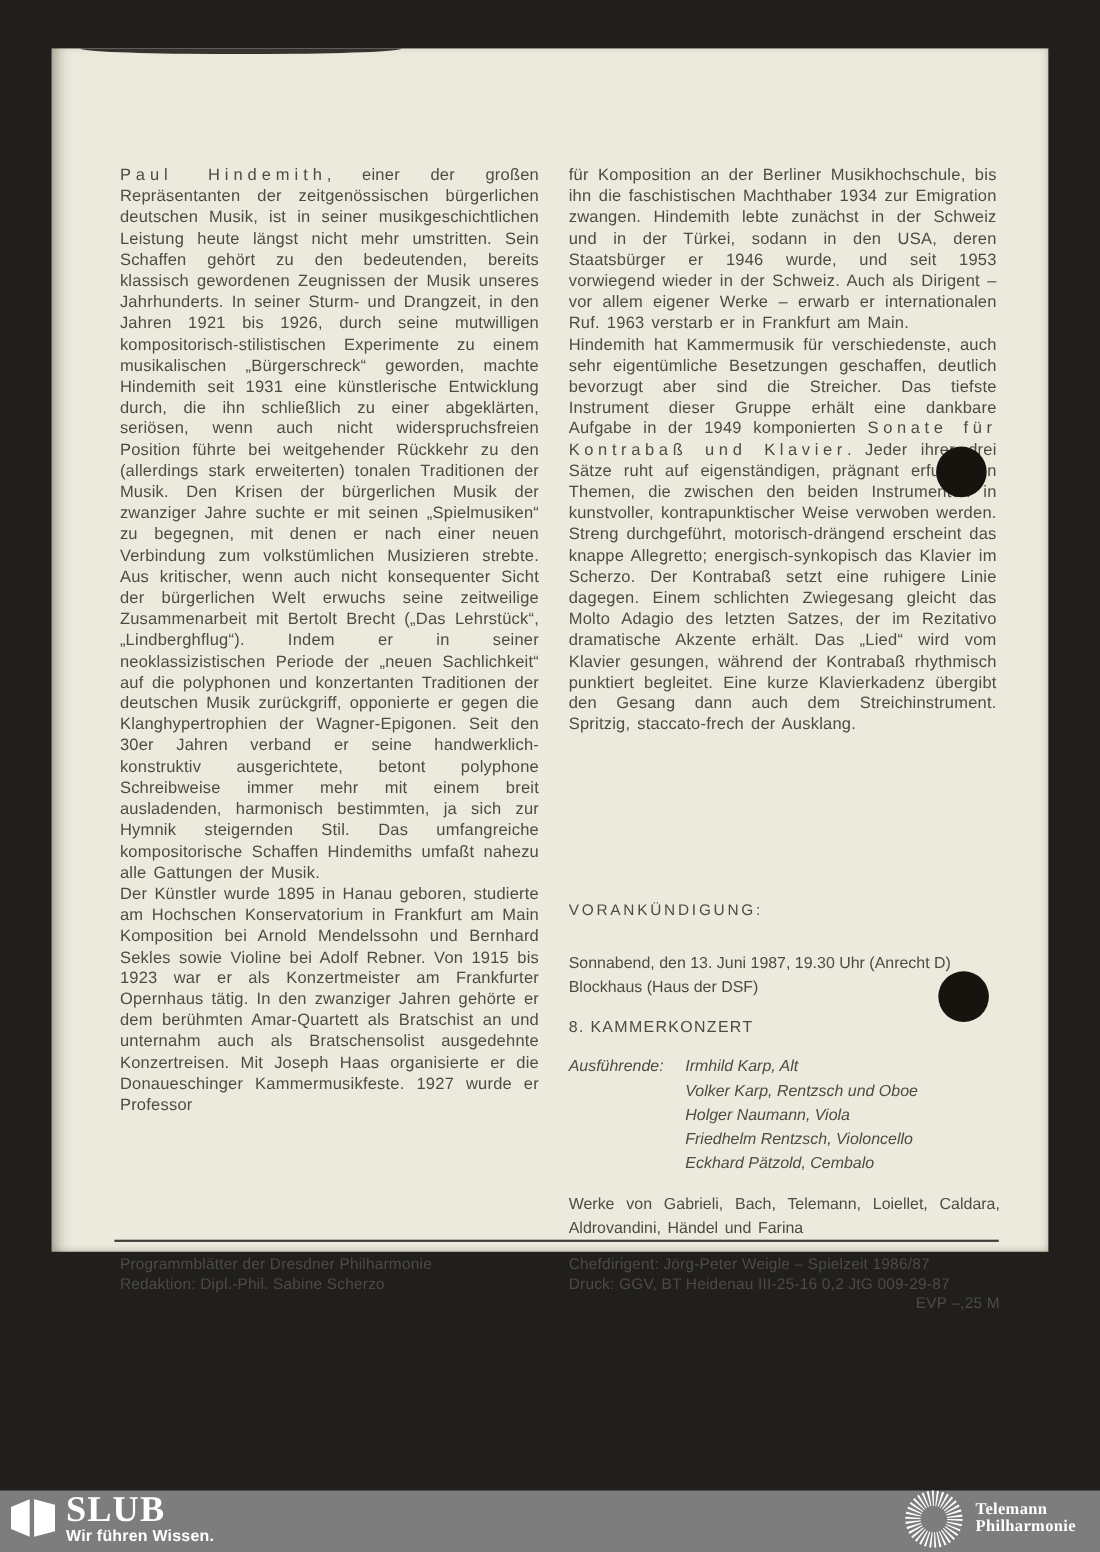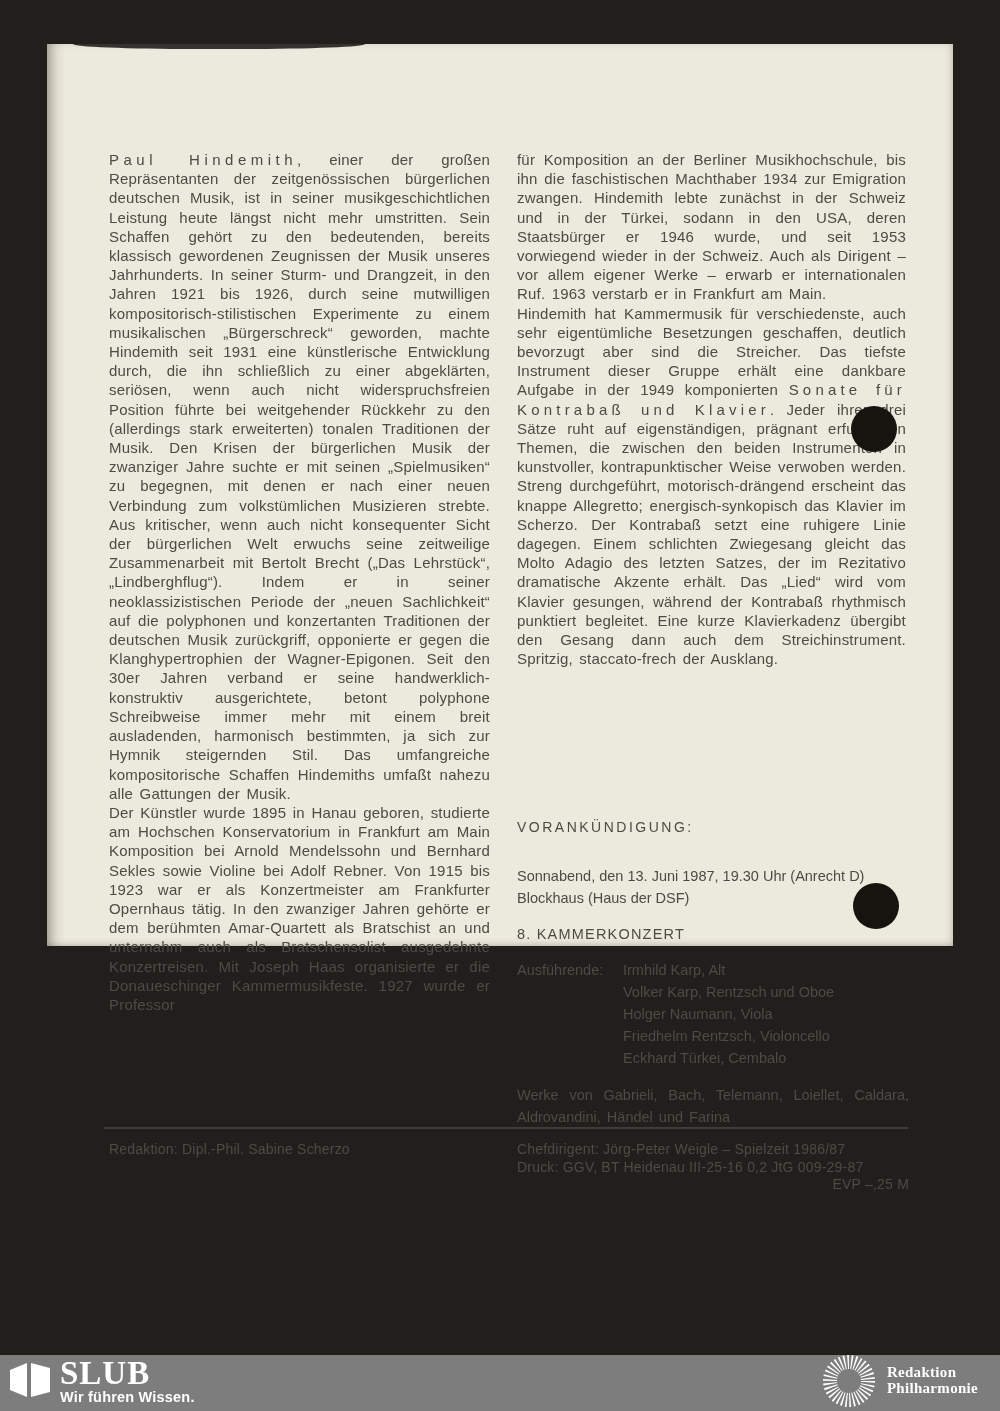--- a/index.html
+++ b/index.html
@@ -3,21 +3,21 @@
 <meta charset="utf-8">
 <style>
   html,body{margin:0;padding:0;}
   body{
     width:1000px;height:1411px;position:relative;overflow:hidden;
     background:var(--color-background,#201f1c);
     font-family:"Liberation Sans",sans-serif;
   }
   
   .paper{
-    position:absolute;left:47px;top:44px;width:906px;height:902px;
+    position:absolute;left:47px;top:44px;width:906px;height:1094px;
     background:var(--color-paper,#ece9dd);
     box-shadow:inset 12px 0 14px -9px rgba(70,62,44,.55),
                inset -5px 0 8px -5px rgba(70,62,44,.28),
                inset 0 -4px 8px -5px rgba(70,62,44,.30);
   }
   .top-crease{
     position:absolute;left:26px;top:0;width:292px;height:5px;
     background:var(--color-background,#201f1c);
     border-radius:0 0 50% 50%/0 0 6px 6px;opacity:.9;
   }
@@ -32,21 +32,21 @@
   .spaced-name{letter-spacing:.30em;}
   .spaced-title{letter-spacing:.28em;}
   
   .announcement{
     position:absolute;left:470px;top:772px;width:392px;
     color:var(--color-ink,#4d4b45);font-size:14.5px;line-height:22px;
   }
   .ann-heading{letter-spacing:2.5px;font-size:14px;margin:0 0 27px 0;}
   .ann-date,.ann-venue{margin:0;}
   .ann-concert{margin:14px 0 0 0;letter-spacing:1.2px;}
-  .performers{position:relative;margin-top:14px;padding-left:106px;min-height:22px;}
+  .performers{position:relative;margin-top:14px;padding-left:106px;min-height:22px;font-style:italic;}
   .performers .label{position:absolute;left:0;top:0;}
   .performers div{line-height:22px;}
   .works{margin:15px 0 0 0;text-align:justify;word-spacing:2px;line-height:22px;}
   
   .imprint-divider{
     position:absolute;left:57px;top:1083px;width:804px;height:2px;
     background:#3f3d37;border:none;margin:0;
   }
   .imprint{
     position:absolute;color:var(--color-ink,#4d4b45);
@@ -107,29 +107,30 @@
     <p class="ann-date">Sonnabend, den 13. Juni 1987, 19.30 Uhr (Anrecht D)</p>
     <p class="ann-venue">Blockhaus (Haus der DSF)</p>
     <p class="ann-concert">8. KAMMERKONZERT</p>
     <div class="performers">
       <span class="label">Ausführende:</span>
       <div>
           <div>Irmhild Karp, Alt</div>
           <div>Volker Karp, Rentzsch und Oboe</div>
           <div>Holger Naumann, Viola</div>
           <div>Friedhelm Rentzsch, Violoncello</div>
-          <div>Eckhard Türkei, Cembalo</div>
+          <div>Eckhard Pätzold, Cembalo</div>
         </div>
     </div>
     <p class="works">Werke von Gabrieli, Bach, Telemann, Loiellet, Caldara, Aldrovandini, Händel und Farina</p>
   </div>
 
   <hr class="imprint-divider">
 
   <div class="imprint imprint-left">
+    <p>Programmblätter der Dresdner Philharmonie</p>
     <p>Redaktion: Dipl.-Phil. Sabine Scherzo</p>
   </div>
   <div class="imprint imprint-right">
     <p>Chefdirigent: Jörg-Peter Weigle – Spielzeit 1986/87</p>
     <p>Druck: GGV, BT Heidenau III-25-16 0,2 JtG 009-29-87</p>
     <p class="evp">EVP –,25 M</p>
   </div>
 
   <div class="hole hole-1"></div>
   <div class="hole hole-2"></div>
@@ -144,17 +145,17 @@
     <div class="slub-texts">
       <div class="slub-word">SLUB</div>
       <div class="slub-tagline">Wir führen Wissen.</div>
     </div>
   </div>
   <div class="dp-brand">
     <svg class="dp-star" viewBox="0 0 56 56" xmlns="http://www.w3.org/2000/svg">
       <circle cx="28" cy="28" r="19" fill="none" stroke="#ffffff" stroke-width="14" stroke-dasharray="1.4 2.1"></circle>
     </svg>
     <div class="dp-texts">
-      <div>Redaktion</div>
+      <div>Telemann</div>
       <div>Philharmonie</div>
     </div>
   </div>
 </div>
 
 </body></html>

